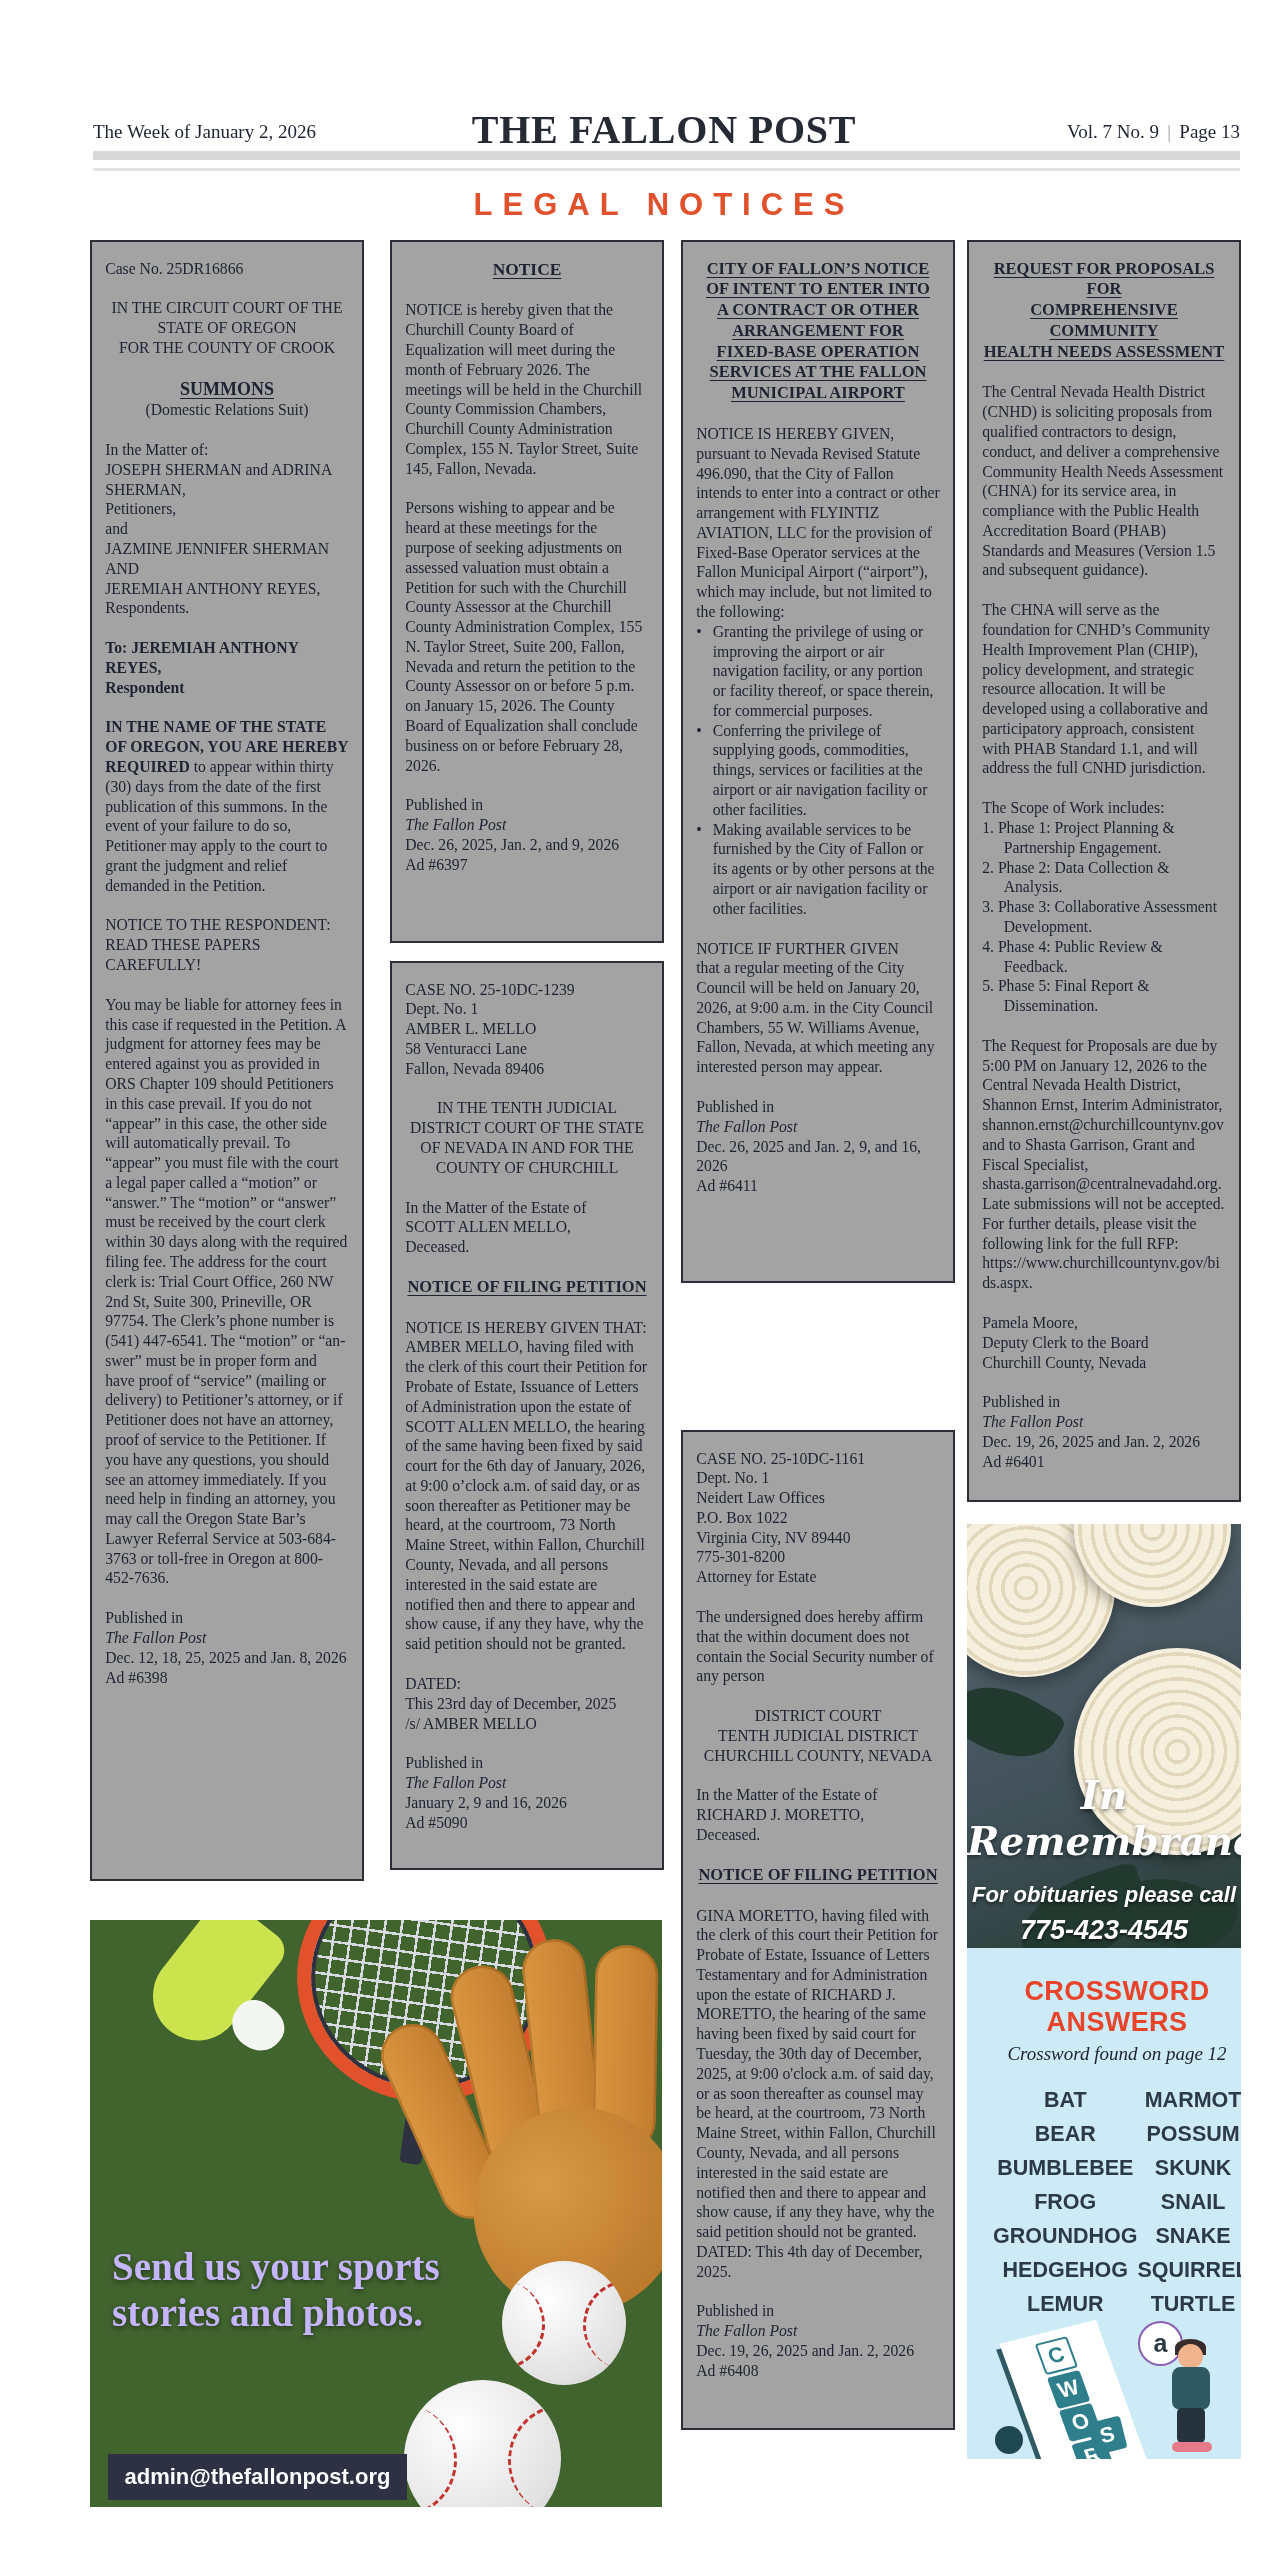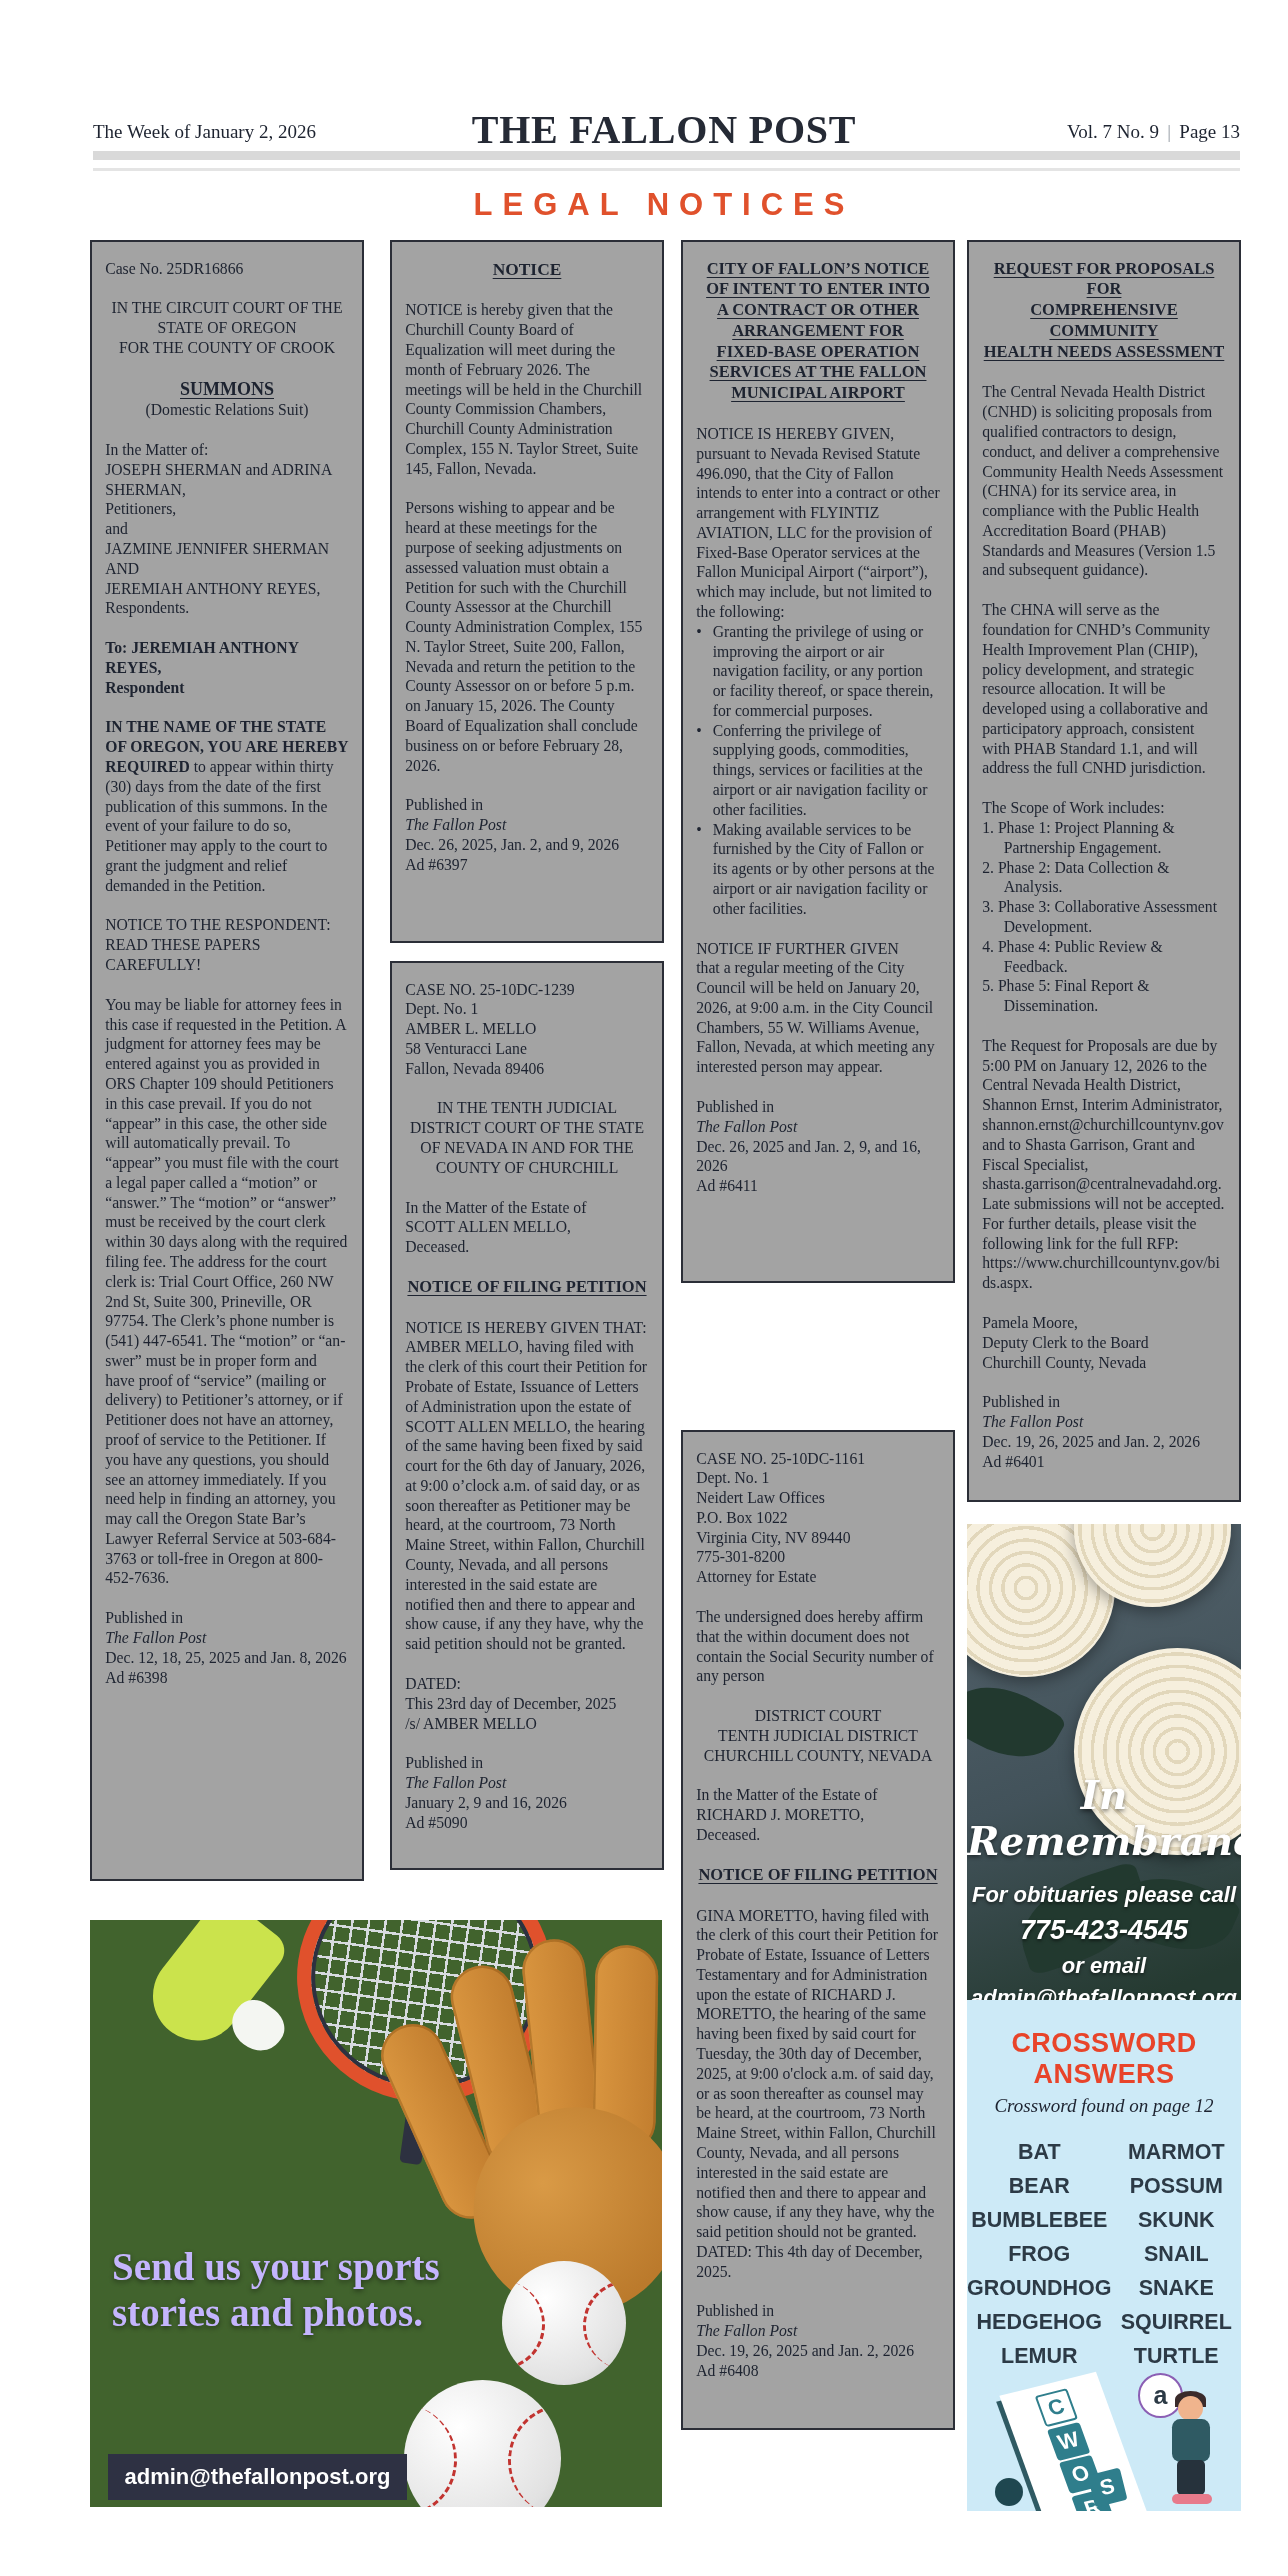--- a/index.html
+++ b/index.html
@@ -88,22 +88,22 @@
   .leaf2 { left:50px;  top:355px; width:132px; height:79px;  transform:rotate(-18deg); }
   .leaf3 { right:8.3px; top:355px; width:116px; height:70px;  transform:rotate(24deg); }
   .rem-text { position:absolute; left:0; right:0; top:248px; text-align:center; color:#fff; }
   .rem-title { font-family:"DejaVu Serif", serif; font-style:italic; font-weight:bold;
       font-size:39px; margin-bottom:15px; text-shadow:0 1.7px 4.1px rgba(0,0,0,.5); }
   .rem-line { font-family:"Liberation Sans", sans-serif; font-weight:bold; font-style:italic;
       font-size:22px; line-height:1.45; text-shadow:0 1.7px 3.3px rgba(0,0,0,.5); }
   .rem-phone { font-size:27px; }
 
   
-  .cw-box { position:absolute; left:947px; top:2000px; width:274px; height:511px;
-      background:#cdeaf7; overflow:hidden; font-family:"Liberation Sans", sans-serif; }
+  .cw-box { position:absolute; left:947px; top:1948px; width:274px; height:511px;
+      background:#cdeaf7; overflow:hidden; font-family:"Liberation Sans", sans-serif;padding-left:26px; }
   .cw-title { margin-top:28px; text-align:center; font-weight:bold; font-size:27px;
       letter-spacing:0.4px; }
   .cw-sub { text-align:center; font-family:"Liberation Serif", serif; font-style:italic;
       font-size:19px; margin-top:5px; color:#1d2330; }
   .cw-words { display:flex; margin-top:18px; }
   .cw-col { flex:1; text-align:center; font-weight:bold; font-size:21.5px; line-height:34px;
       color:#2c3a46; }
   .cw-illus { position:absolute; left:0; right:0; bottom:0; height:141px; }
   .cw-panel { position:absolute; left:58px; bottom:-25px; width:99px; height:157px; background:#fff;
       transform:rotate(-20deg) skewY(6deg); box-shadow:-5px 5px 0 #2f5a63; padding:6.6px; }

